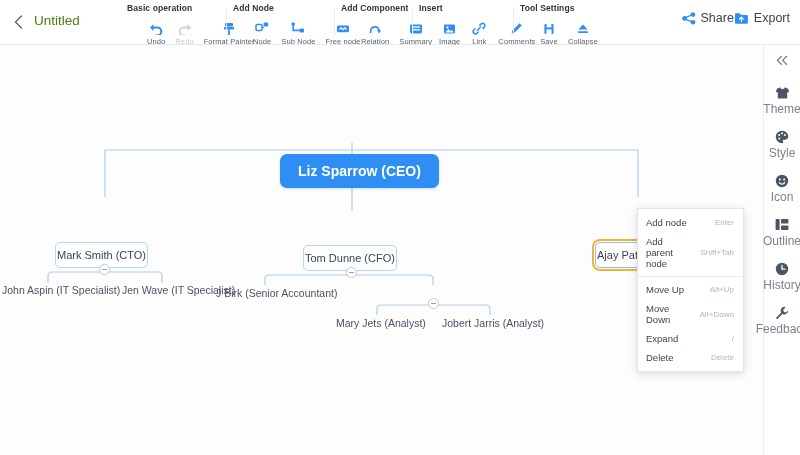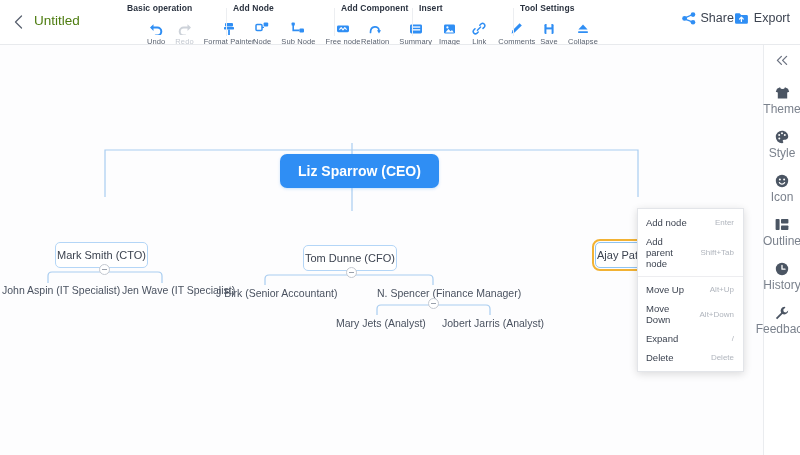--- a/index.html
+++ b/index.html
@@ -384,21 +384,20 @@
     <div class="collapse-dot" style="left:99px; top:219px;"></div>
 
     <div class="node node-box" style="left:303px; top:200px;">Tom Dunne (CFO)</div>
     <div class="collapse-dot" style="left:346px; top:222px;"></div>
 
     <div class="node node-box selected" style="left:595px; top:197px;">Ajay Patel (DA)</div>
 
     <div class="node node-text" style="left:2px; top:239px;">John Aspin (IT Specialist)</div>
     <div class="node node-text" style="left:122px; top:239px;">Jen Wave (IT Specialist)</div>
     <div class="node node-text" style="left:216px; top:242px;">J Birk (Senior Accountant)</div>
-    <div class="node node-text" style="left:377px; top:242px;">N. Spencer (Finance Manager)</div>
     <div class="collapse-dot" style="left:428px; top:253px;"></div>
 
     <div class="node node-text" style="left:336px; top:272px;">Mary Jets (Analyst)</div>
     <div class="node node-text" style="left:442px; top:272px;">Jobert Jarris (Analyst)</div>
   </div>
 
   <div class="sidebar">
     <div class="sb-collapse">
       <svg width="14" height="11" viewBox="0 0 14 11">
         <path d="M6.4 1.4 L2.4 5.4 L6.4 9.4 M11.6 1.4 L7.6 5.4 L11.6 9.4" stroke="#6b7280" stroke-width="1.3" fill="none" stroke-linecap="round" stroke-linejoin="round"></path>

